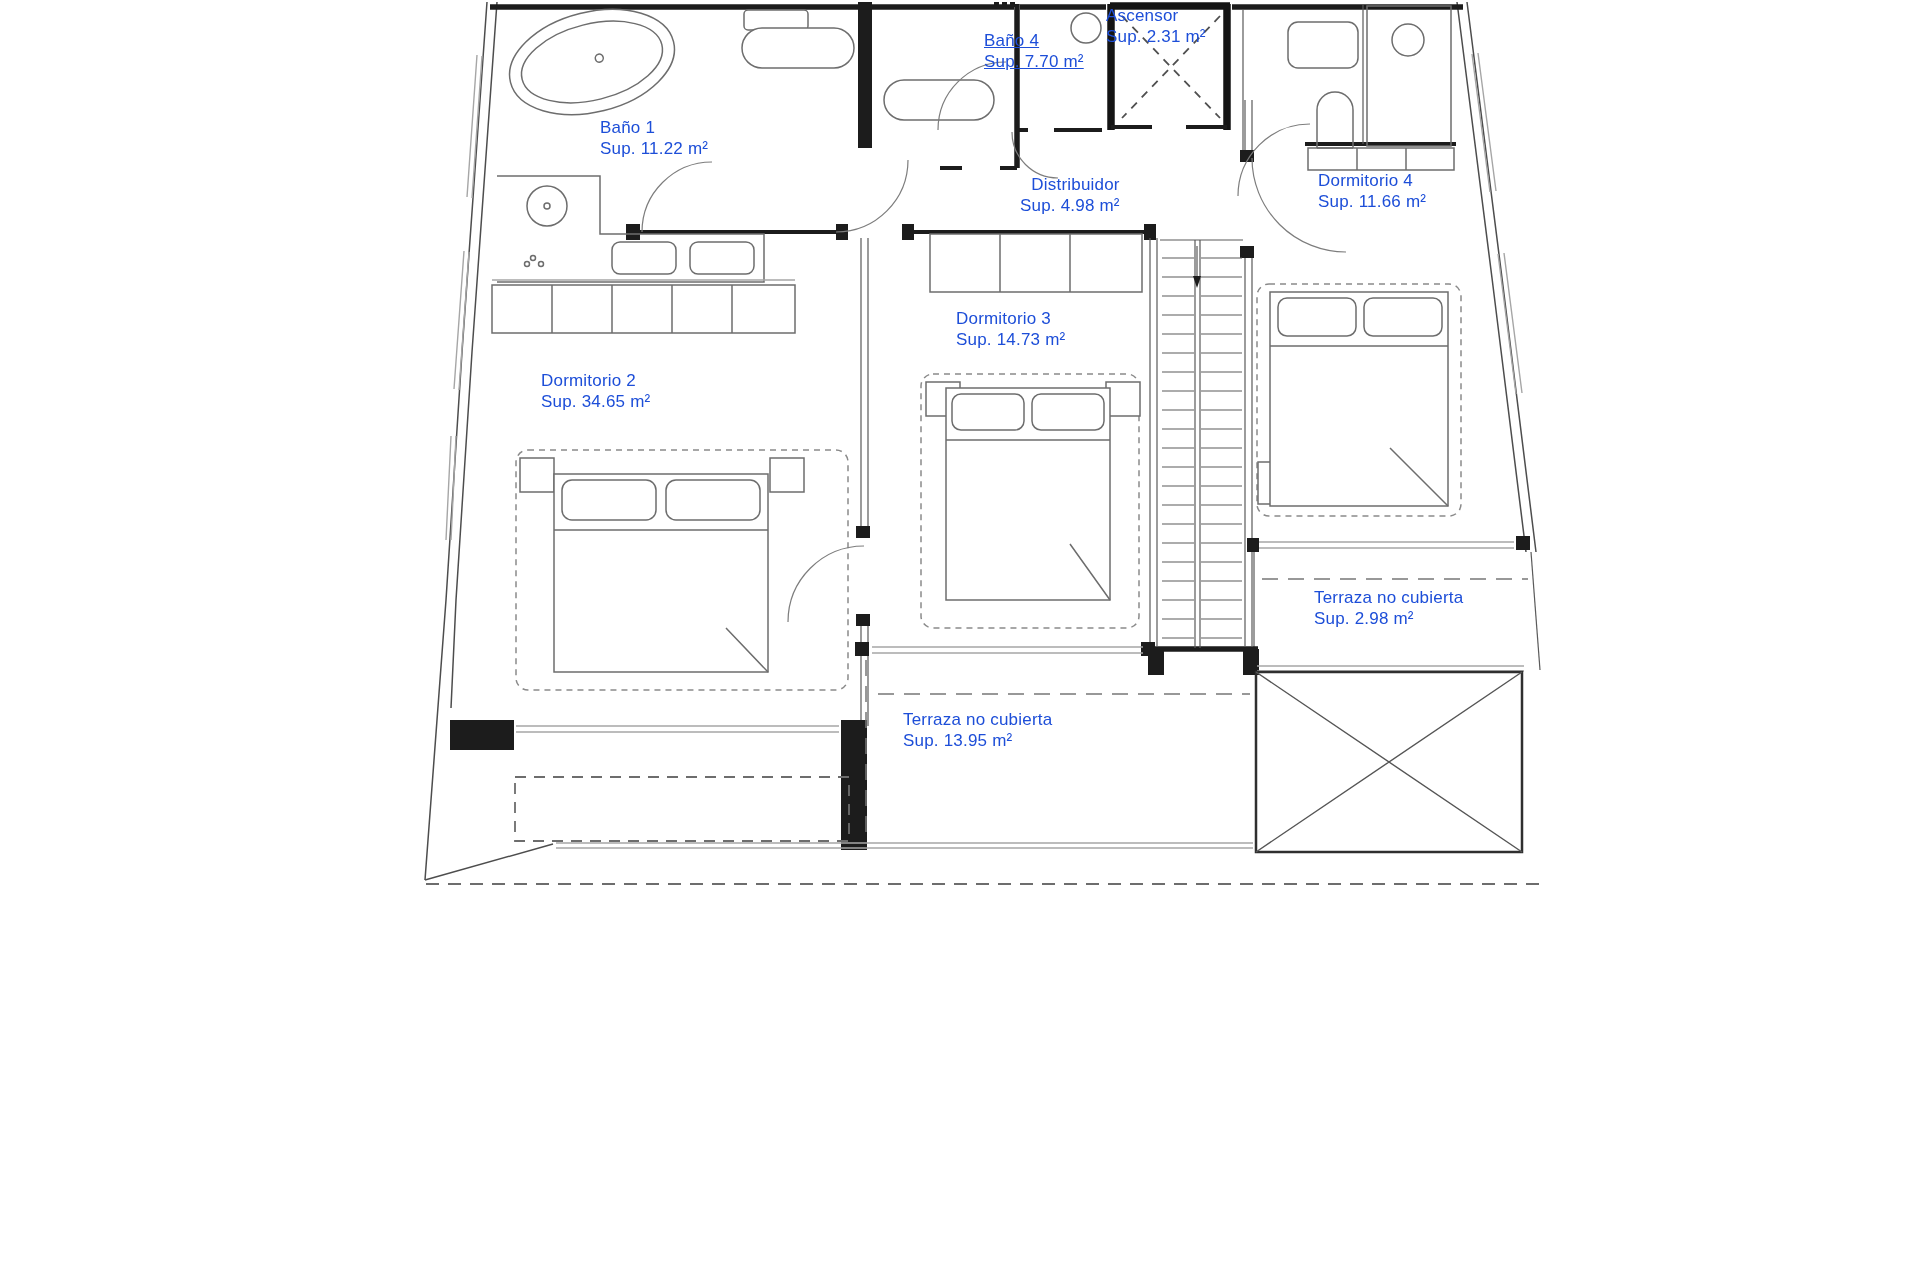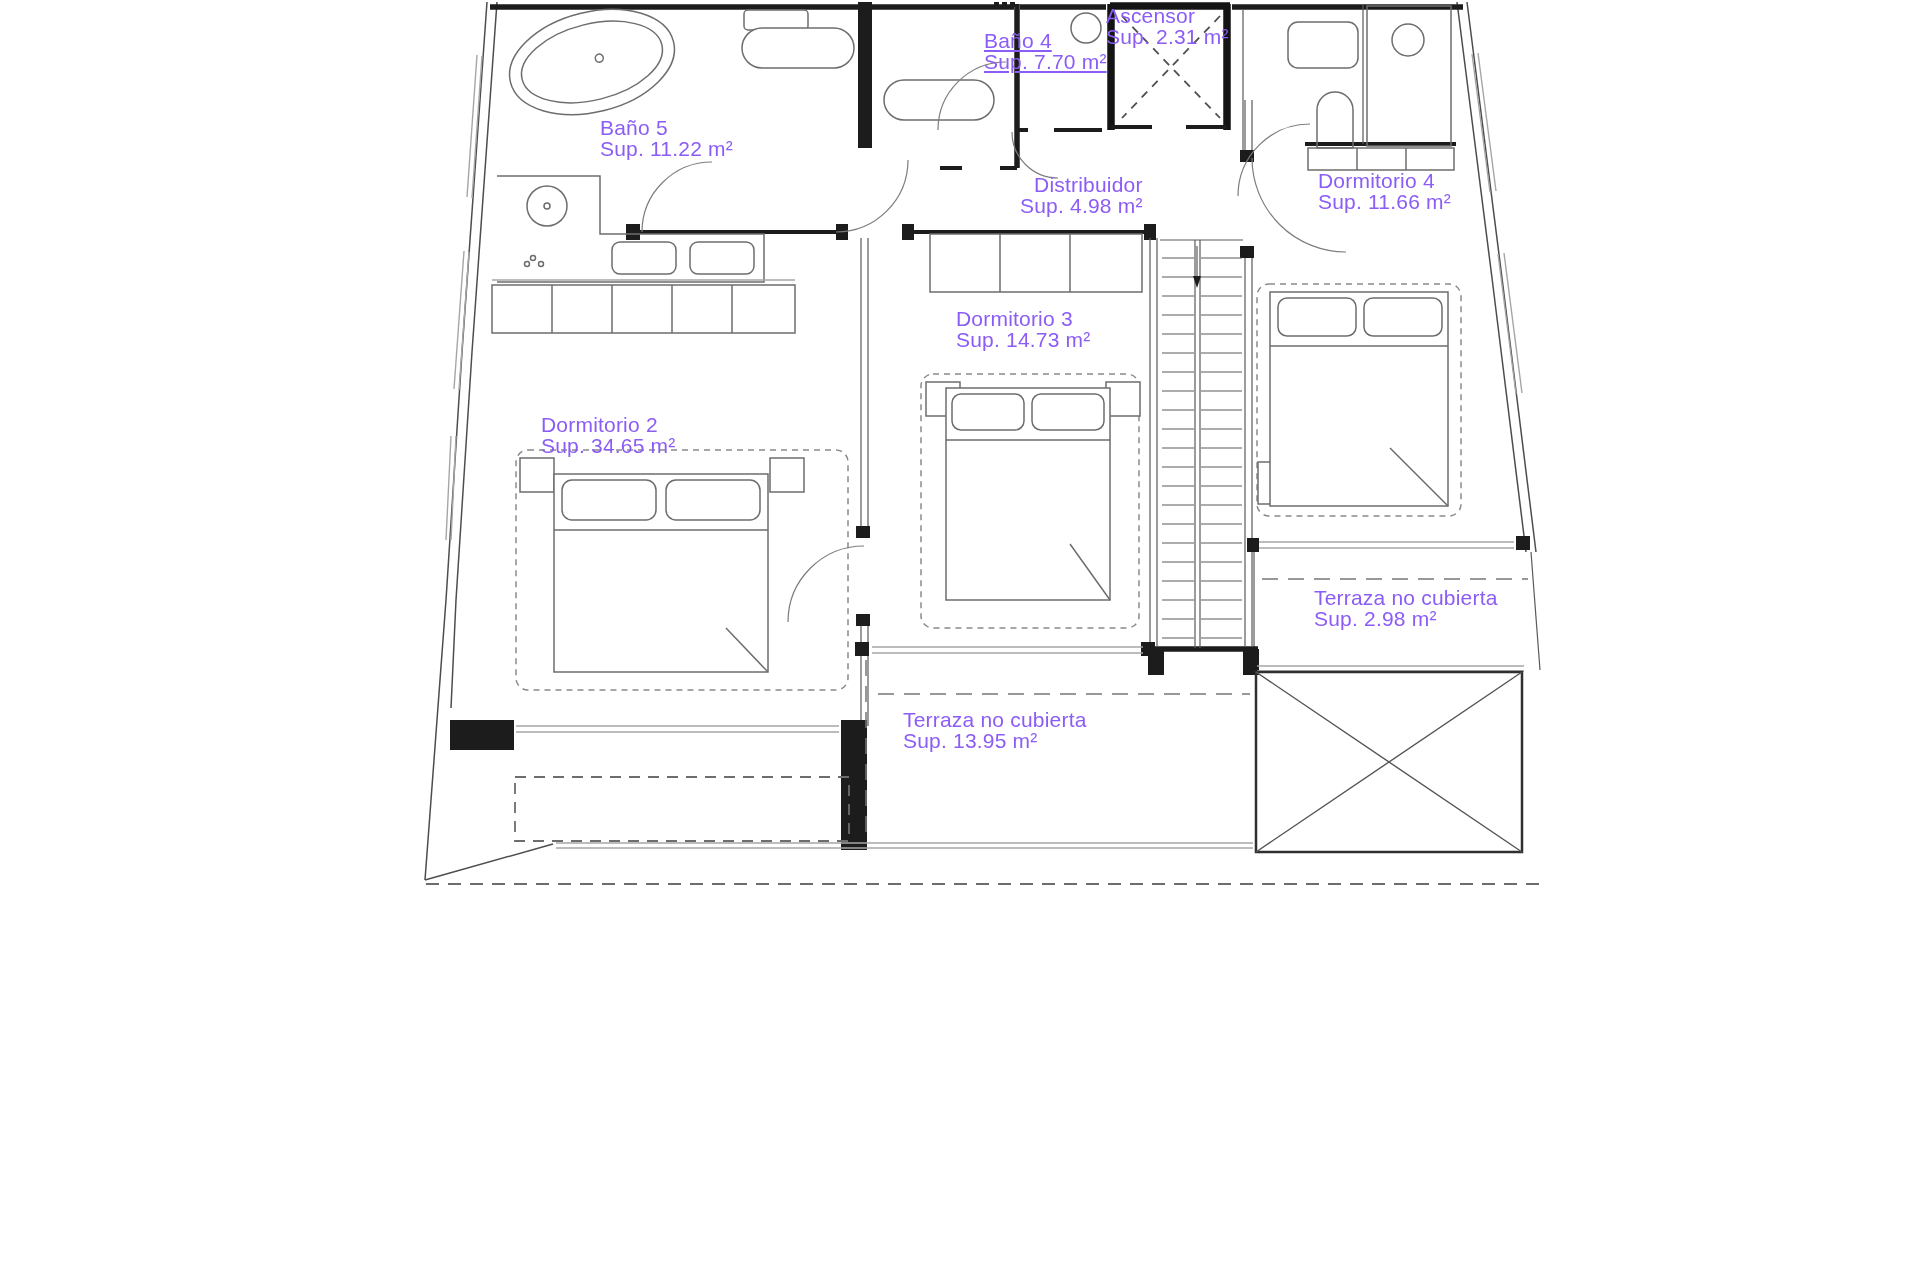--- a/index.html
+++ b/index.html
@@ -2,21 +2,21 @@
 <html><head>
 <meta charset="utf-8">
 <style>
   html,body{margin:0;padding:0;background:#ffffff;}
   .stage{
     position:relative;width:1920px;height:1280px;background:#ffffff;overflow:hidden;
     font-family:"Liberation Sans",sans-serif;
   }
   .plan-svg{position:absolute;left:0;top:0;}
   .room-label{
-    position:absolute;color:#8b5cf6;font-size:21px;line-height:21px;
+    position:absolute;color:#1d4ed8;font-size:17px;line-height:21px;
     letter-spacing:.2px;white-space:nowrap;
   }
   .room-label span{display:block;}
 
   
   .w    {stroke:#4d4d4d;stroke-width:1.5;fill:none;}
   .wthin{stroke:#5a5a5a;stroke-width:1.2;fill:none;}
   .bk4  {stroke:#1c1c1c;stroke-width:4;fill:none;}
   .bk5  {stroke:#1c1c1c;stroke-width:5.5;fill:none;}
   .bk7  {stroke:#141414;stroke-width:7.5;fill:none;}
@@ -235,21 +235,21 @@
       <path class="arc" d="M1238,196 A72,72 0 0 1 1310,124"></path>
     </g>
 
     <g>
       <rect class="xsq" x="1256" y="672" width="266" height="180"></rect>
       <path class="xdg" d="M1256,672 L1522,852 M1522,672 L1256,852"></path>
     </g>
   </svg>
 
   <div class="room-label" style="left: 600px; top: 117px;">
-    <span>Baño 5</span>
+    <span>Baño 1</span>
     <span>Sup. 11.22 m²</span>
   </div>
   <div class="room-label" style="left: 984px; top: 30px; text-decoration: underline;">
     <span>Baño 4</span>
     <span>Sup. 7.70 m²</span>
   </div>
   <div class="room-label" style="left: 1106px; top: 5px;">
     <span>Ascensor</span>
     <span>Sup. 2.31 m²</span>
   </div>
@@ -258,21 +258,21 @@
     <span>Sup. 4.98 m²</span>
   </div>
   <div class="room-label" style="left: 1318px; top: 170px;">
     <span>Dormitorio 4</span>
     <span>Sup. 11.66 m²</span>
   </div>
   <div class="room-label" style="left: 956px; top: 308px;">
     <span>Dormitorio 3</span>
     <span>Sup. 14.73 m²</span>
   </div>
-  <div class="room-label" style="left: 541px; top: 370px; margin-top: 44px;">
+  <div class="room-label" style="left: 541px; top: 370px;">
     <span>Dormitorio 2</span>
     <span>Sup. 34.65 m²</span>
   </div>
   <div class="room-label" style="left: 1314px; top: 587px;">
     <span>Terraza no cubierta</span>
     <span>Sup. 2.98 m²</span>
   </div>
   <div class="room-label" style="left: 903px; top: 709px;">
     <span>Terraza no cubierta</span>
     <span>Sup. 13.95 m²</span>

